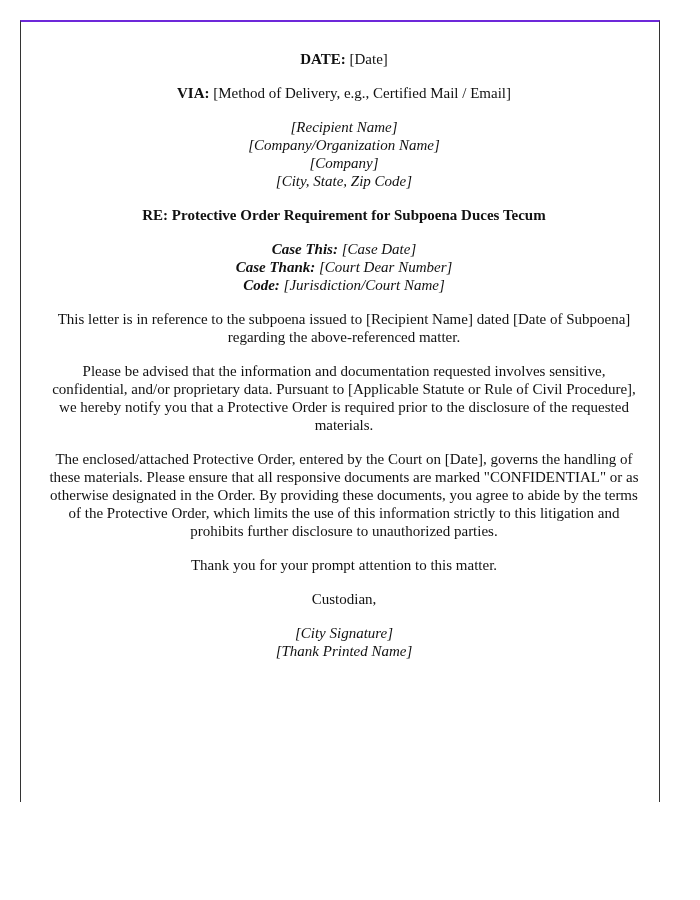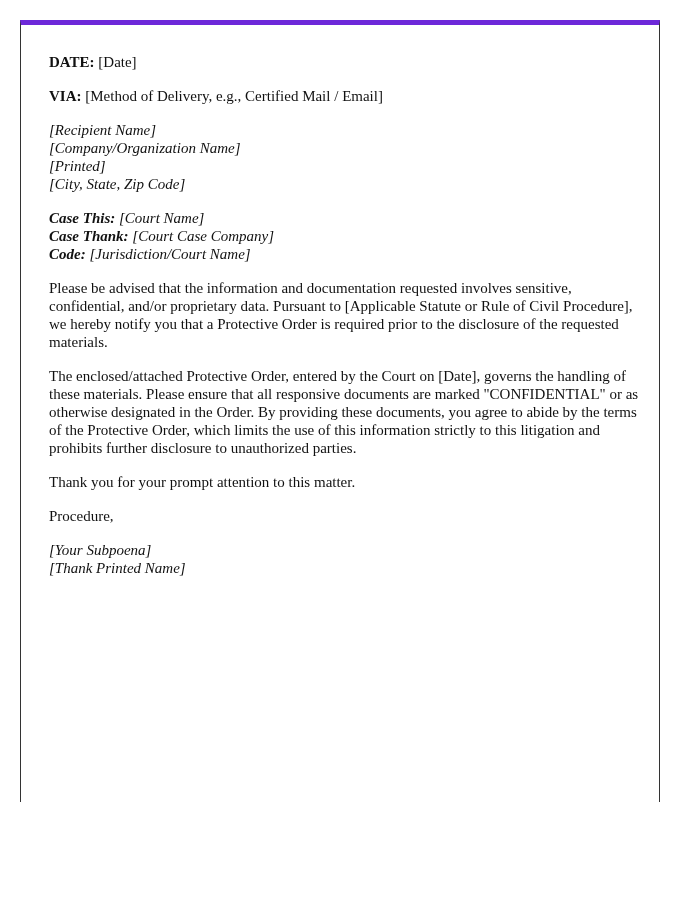--- a/index.html
+++ b/index.html
@@ -14,26 +14,27 @@
       overflow: hidden;
       font-family: "Liberation Serif", "DejaVu Serif", serif;
       color: #111111;
     }
     .page {
       position: absolute;
       left: 20px;
       top: 20px;
       width: 640px;
       height: 782px;
-      border-top: 5px solid #6d28d9;
+      border-top: 2px solid #6d28d9;
       border-left: 1px solid #333333;
       border-right: 1px solid #333333;
       box-sizing: border-box;
       overflow: hidden;
       background: #ffffff;
+      text-align: center;
     }
     .content {
       position: absolute;
       left: 28px;
       top: 28px;
       width: 590px;
       font-size: 15px;
       line-height: 18px;
     }
     .content p {
@@ -59,46 +60,50 @@
     </p>
 
     <p>
       <b>VIA:</b>
       <span>[Method of Delivery, e.g., Certified Mail / Email]</span>
     </p>
 
     <p>
       <span class="block-line">[Recipient Name]</span>
       <span class="block-line">[Company/Organization Name]</span>
-      <span class="block-line">[Printed]</span>
+      <span class="block-line">[Company]</span>
       <span class="block-line">[City, State, Zip Code]</span>
     </p>
 
+    <p>
+      <b>RE: Protective Order Requirement for Subpoena Duces Tecum</b>
+    </p>
 
     <p>
       <span class="block-line">
         <b>Case This:</b>
-        <span>[Court Name]</span>
+        <span>[Case Date]</span>
       </span>
       <span class="block-line">
         <b>Case Thank:</b>
-        <span>[Court Case Company]</span>
+        <span>[Court Dear Number]</span>
       </span>
       <span class="block-line">
         <b>Code:</b>
         <span>[Jurisdiction/Court Name]</span>
       </span>
     </p>
 
 
+    <p>This letter is in reference to the subpoena issued to [Recipient Name] dated [Date of Subpoena] regarding the above-referenced matter.</p>
     <p>Please be advised that the information and documentation requested involves sensitive, confidential, and/or proprietary data. Pursuant to [Applicable Statute or Rule of Civil Procedure], we hereby notify you that a Protective Order is required prior to the disclosure of the requested materials.</p>
     <p>The enclosed/attached Protective Order, entered by the Court on [Date], governs the handling of these materials. Please ensure that all responsive documents are marked "CONFIDENTIAL" or as otherwise designated in the Order. By providing these documents, you agree to abide by the terms of the Protective Order, which limits the use of this information strictly to this litigation and prohibits further disclosure to unauthorized parties.</p>
     <p>Thank you for your prompt attention to this matter.</p>
 
-    <p>Procedure,</p>
+    <p>Custodian,</p>
 
     <p>
-      <span class="block-line">[Your Subpoena]</span>
+      <span class="block-line">[City Signature]</span>
       <span class="block-line">[Thank Printed Name]</span>
     </p>
 
   </div>
 </div>
 
 </body></html>

